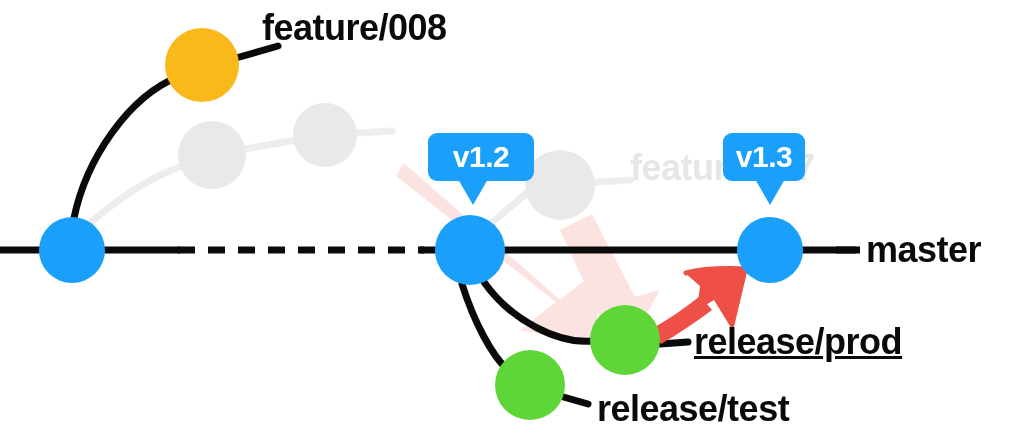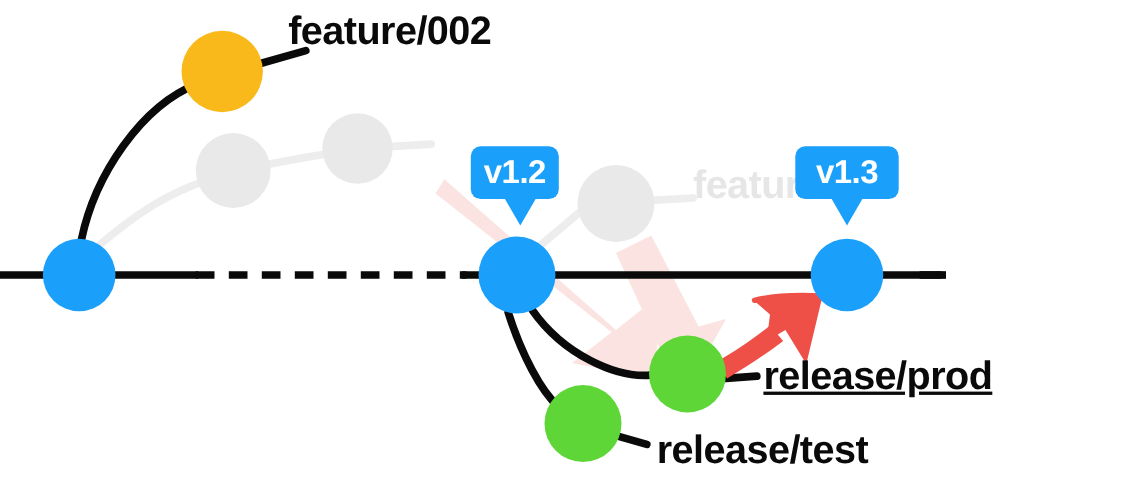--- a/index.html
+++ b/index.html
@@ -124,26 +124,27 @@
       <circle cx="770" cy="250" r="33" fill="#1aa0fa"></circle>
       <circle cx="202" cy="65" r="37" fill="#f9b91a"></circle>
       <circle cx="530" cy="385" r="35" fill="#5fd638"></circle>
       <circle cx="625" cy="340" r="35" fill="#5fd638"></circle>
     </g>
   </svg>
 
 
   <div class="lbl lbl-ghost" style="left:630px; top:150px;">feature/007</div>
 
-  <div class="tag-badge" style="left:428px; top:133px; width:80px; height:48px;">v1.2</div>
+  <div class="tag-badge" style="left:428px; top:133px; width:106px; height:48px;">v1.2</div>
   <div class="tag-tail" style="left:458px; top:179px;"></div>
 
-  <div class="tag-badge" style="left:723px; top:133px; width:94px; height:48px;">v1.3</div>
+  <div class="tag-badge" style="left:723px; top:133px; width:82px; height:48px;">v1.3</div>
   <div class="tag-tail" style="left:755px; top:179px;"></div>
 
-  <div class="lbl lbl-dark" style="left:262px; top:10px;">feature/002</div>
+  <div class="lbl lbl-dark" style="left:262px; top:10px;">feature/008</div>
 
+  <div class="lbl lbl-dark" style="left:866px; top:232px;">master</div>
 
   <div class="lbl lbl-dark" style="left:694px; top:324px;text-decoration:underline;">release/prod</div>
 
   <div class="lbl lbl-dark" style="left:597px; top:391px;">release/test</div>
 
 </div>
 
 </body></html>

